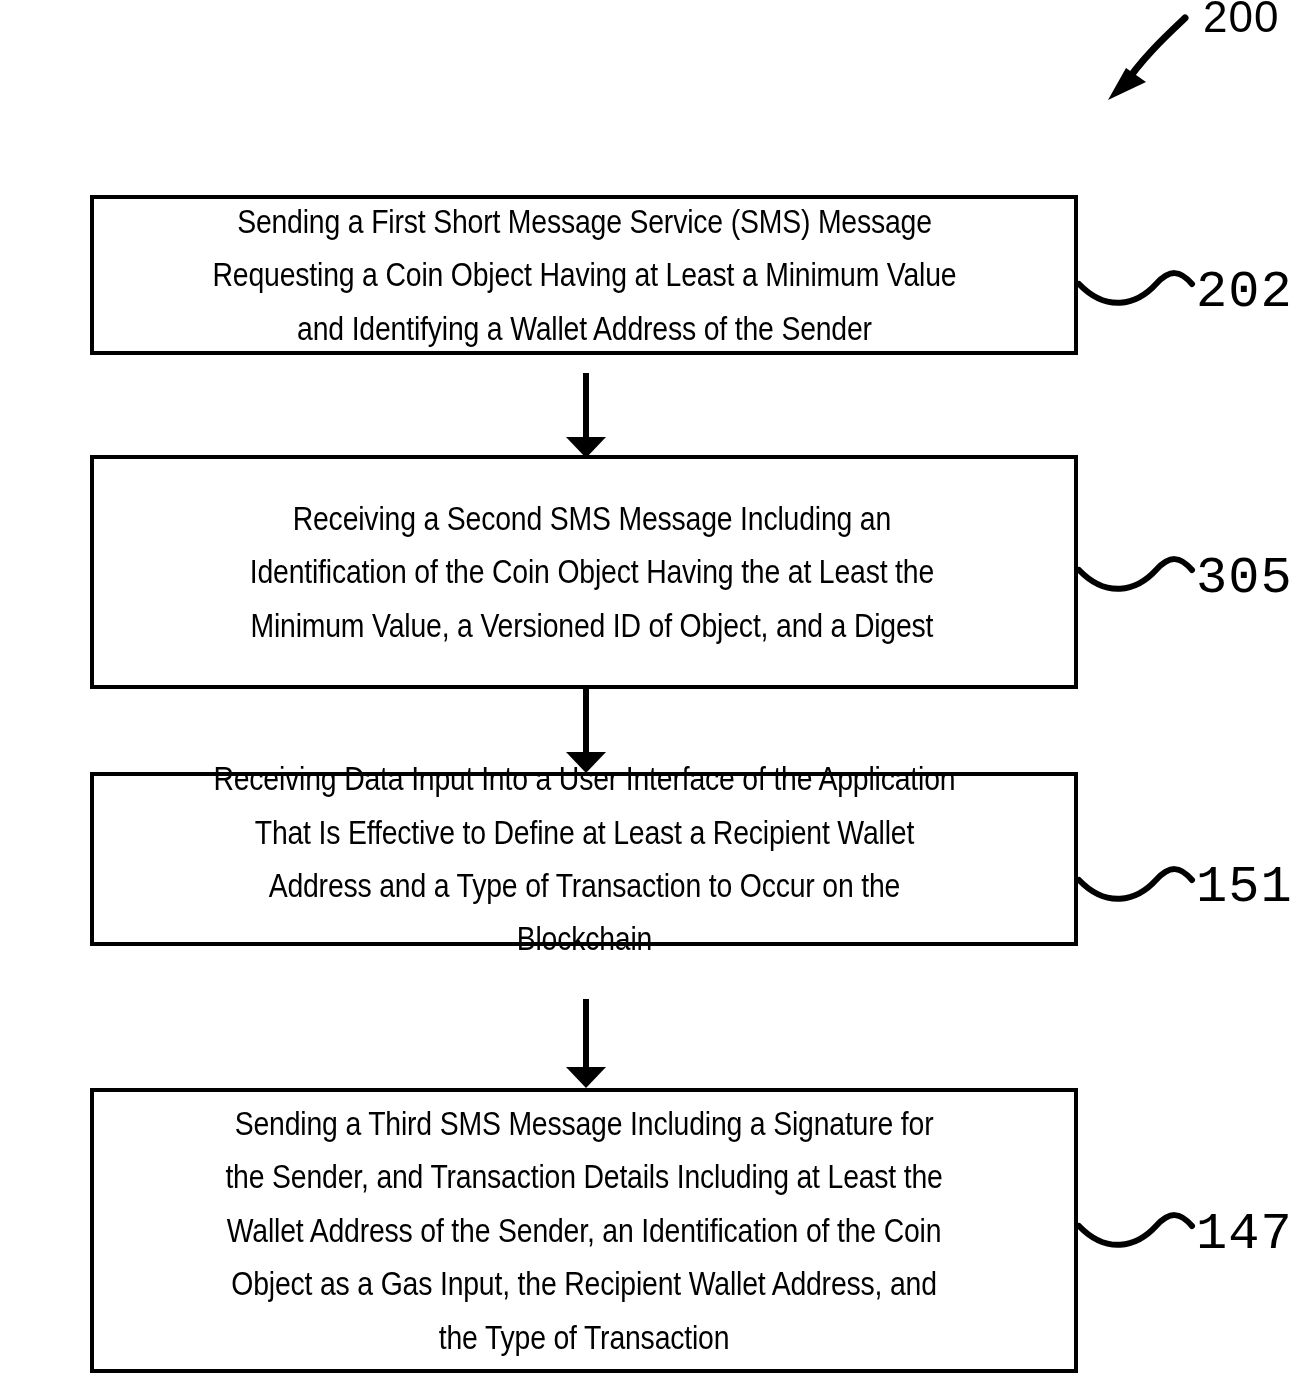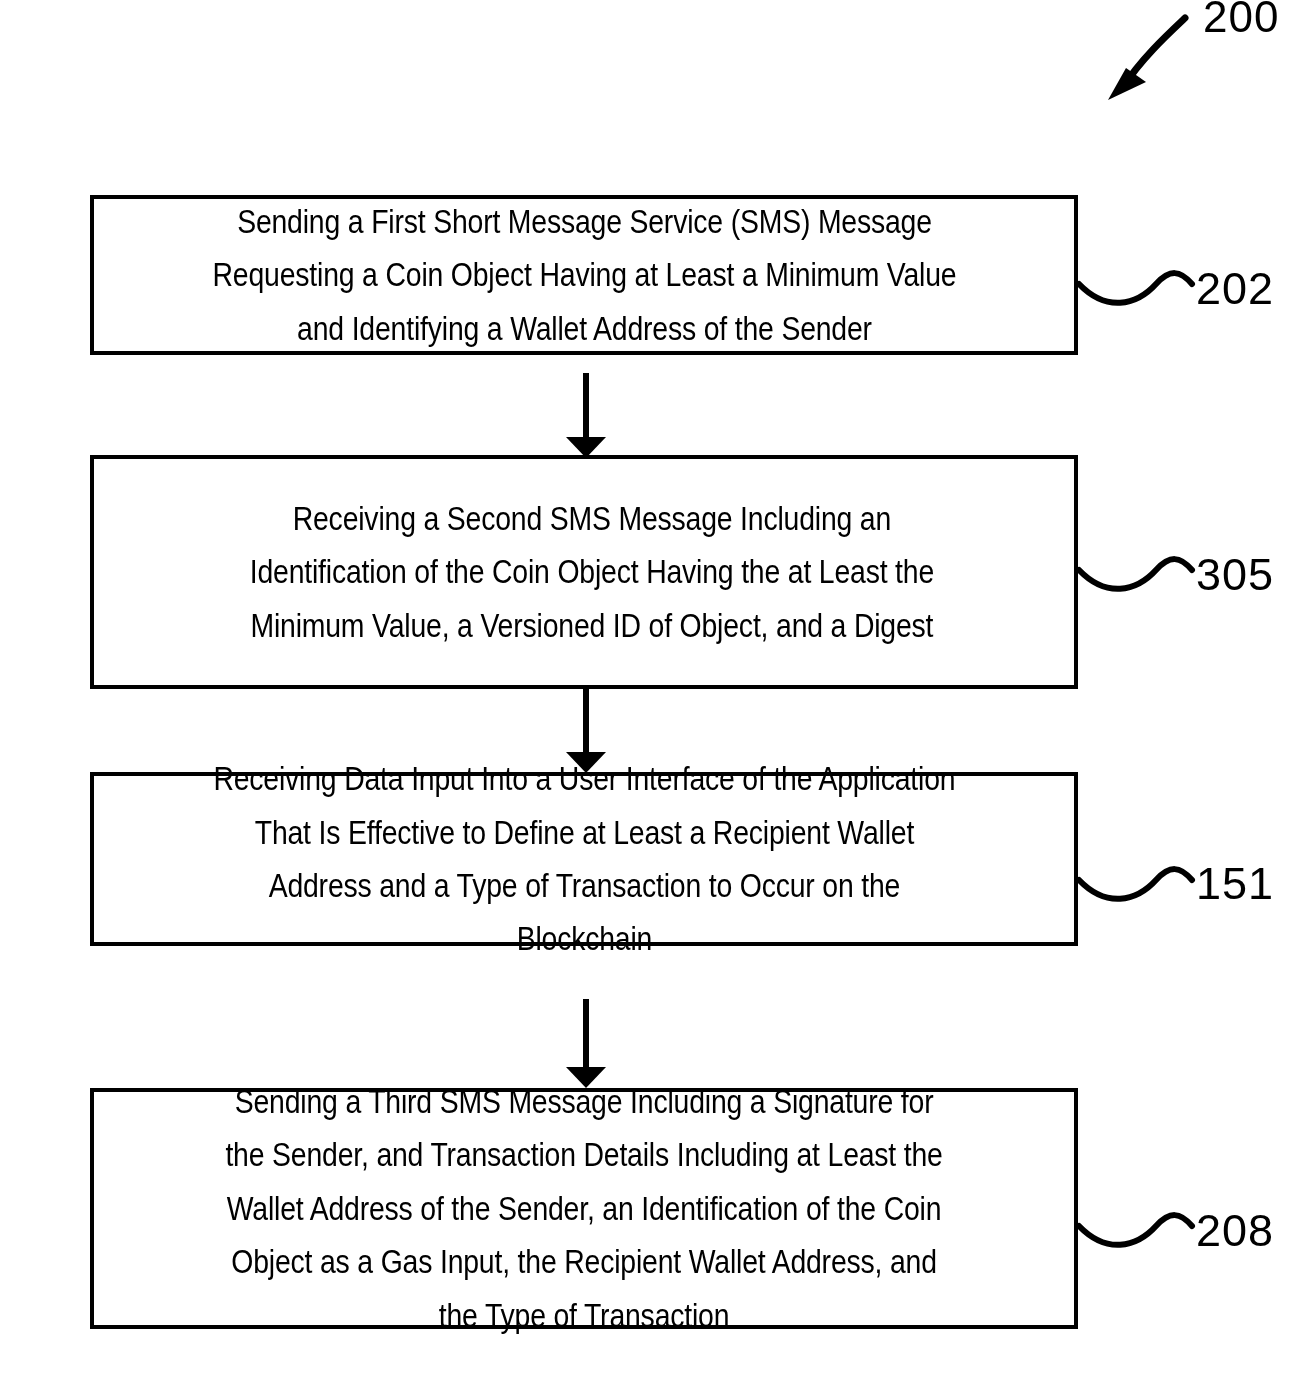--- a/index.html
+++ b/index.html
@@ -61,28 +61,28 @@
     color: #000;
     padding: 0 26px;
     transform: scaleX(0.86);
     transform-origin: center center;
     white-space: pre-line;
   }
 
   #step-box-202 { top: 195px;  height: 160px; }
   #step-box-204 { top: 455px;  height: 234px; padding-left: 16px; }
   #step-box-206 { top: 772px;  height: 174px; }
-  #step-box-208 { top: 1088px; height: 241px; }
+  #step-box-208 { top: 1088px; height: 285px; }
 
   
   .step-ref {
     position: absolute;
     left: 1196px;
-    font-family: Liberation Sans, sans-serif;
-    font-size: 45px;
+    font-family: Liberation Mono, monospace;
+    font-size: 52px;
     letter-spacing: 1px;
     color: #000;
     white-space: nowrap;
   }
   #step-ref-202 { top: 263px; }
   #step-ref-204 { top: 549px; }
   #step-ref-206 { top: 858px; }
   #step-ref-208 { top: 1205px; }
 </style>
 </head>
@@ -148,13 +148,13 @@
 </div>
 <div class="step-ref" id="step-ref-206">151</div>
 
 <div class="step-box" id="step-box-208">
   <div class="step-text">Sending a Third SMS Message  Including a Signature for
 the Sender, and Transaction Details Including at Least the
 Wallet Address of the Sender, an Identification of the Coin
 Object as a Gas Input, the Recipient Wallet Address, and
 the Type of Transaction</div>
 </div>
-<div class="step-ref" id="step-ref-208">208</div>
+<div class="step-ref" id="step-ref-208">147</div>
 
 </body></html>

